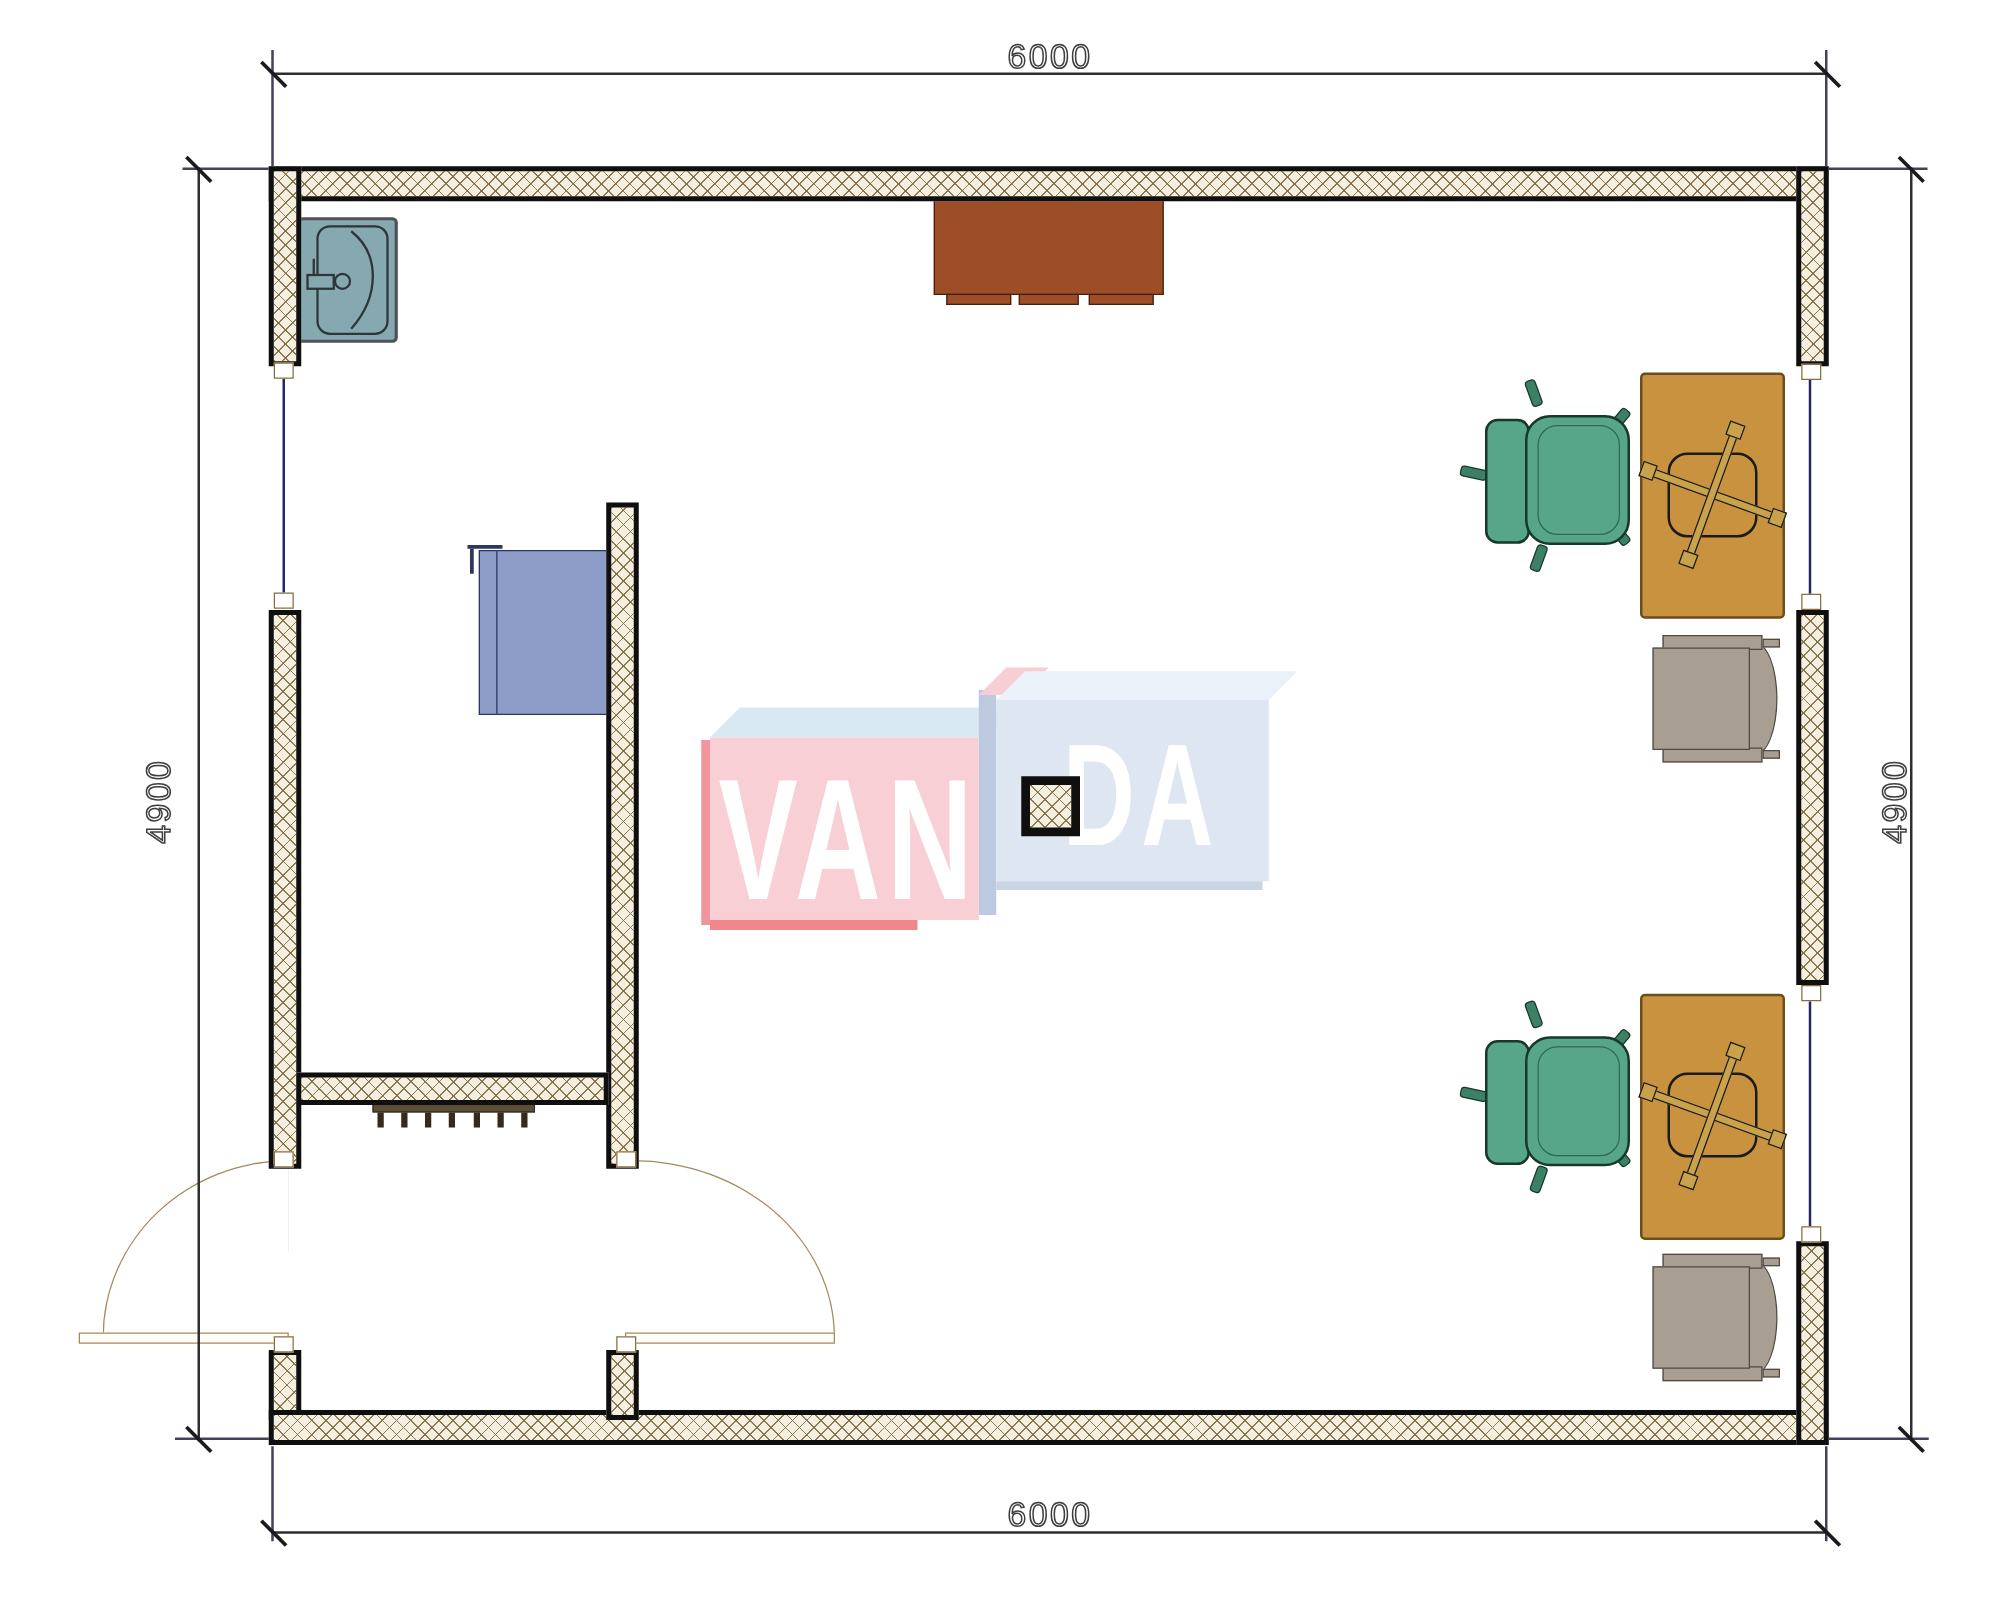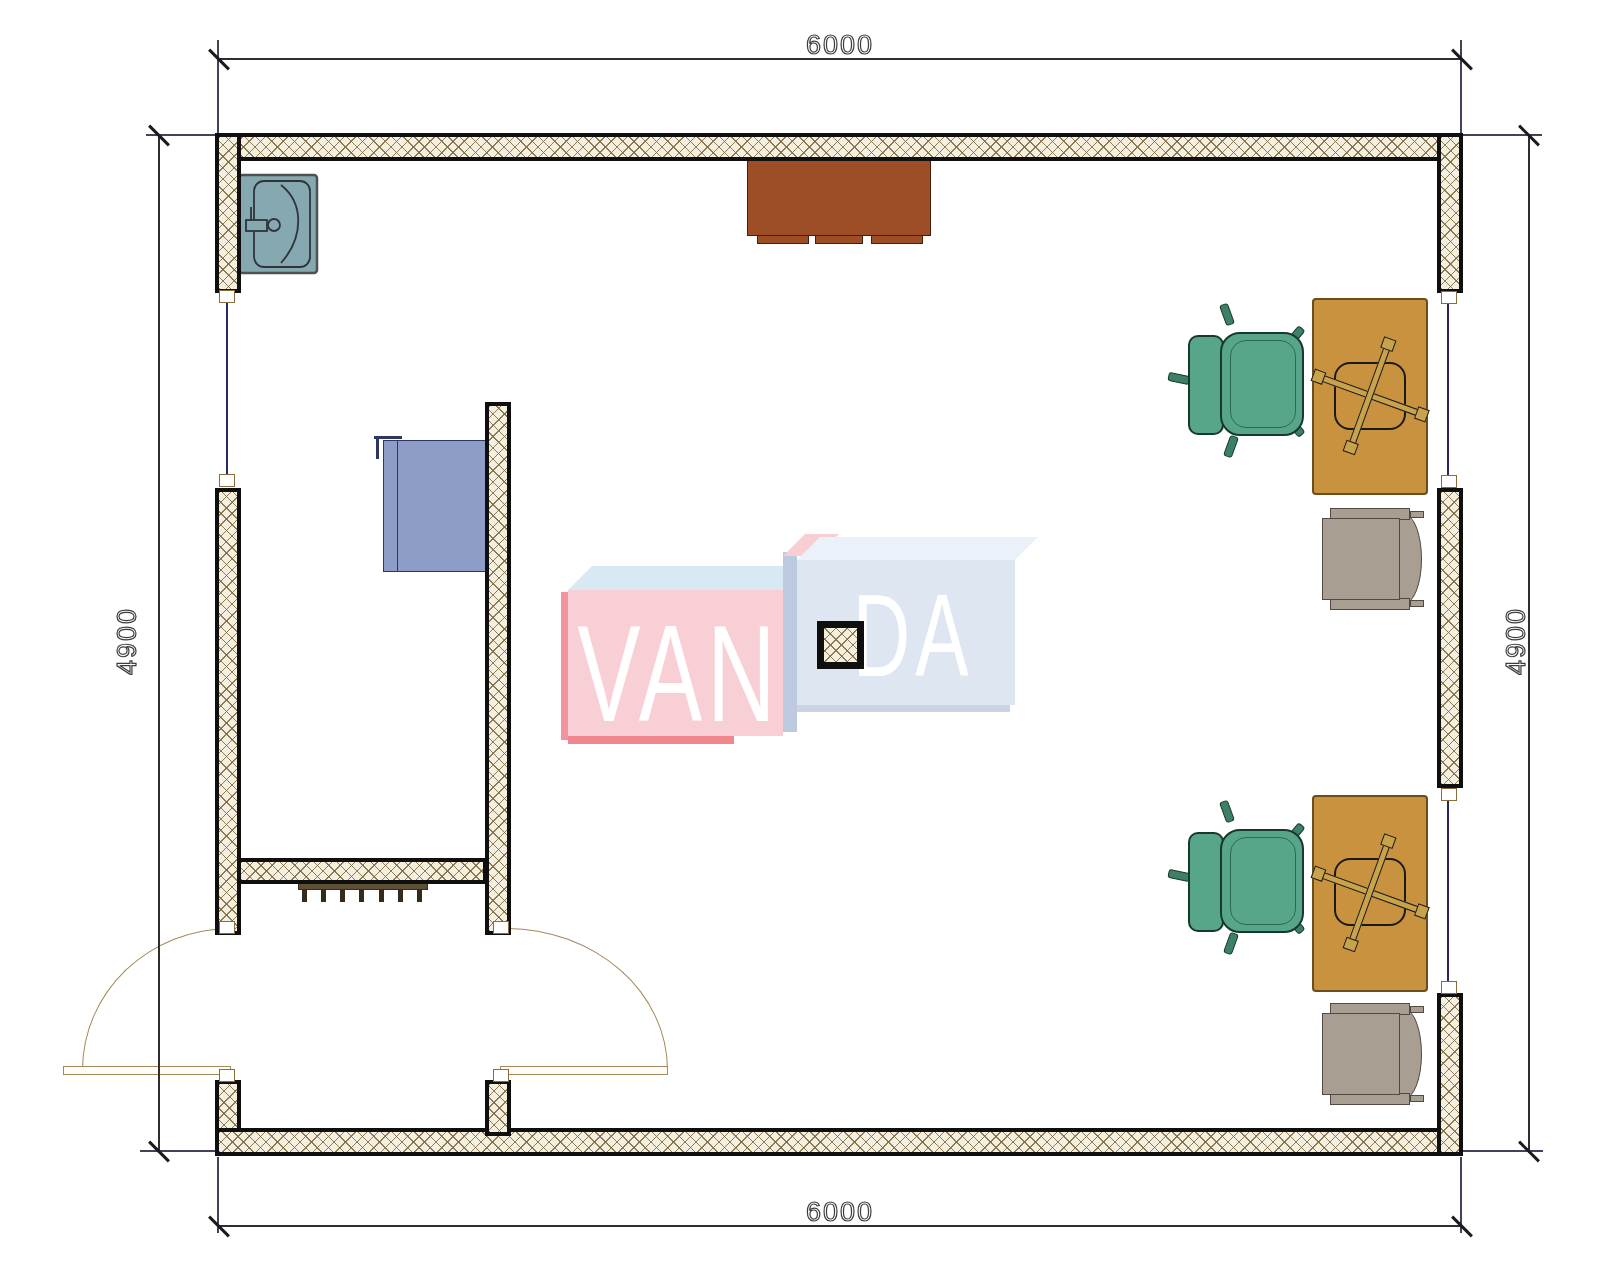--- a/index.html
+++ b/index.html
@@ -48,21 +48,21 @@
   .gr div{position:absolute;box-sizing:border-box;background:#a89e91;border:1.5px solid #504a42;}
   .gr-back{left:70px;top:9px;width:32px;height:90px;border-radius:0 18px 18px 0 / 0 46px 46px 0;}
   .gr-armT{left:10px;top:3px;width:80px;height:12px;}
   .gr-armB{left:10px;top:93px;width:80px;height:12px;}
   .gr-stkT{left:90px;top:6px;width:14px;height:7px;}
   .gr-stkB{left:90px;top:95px;width:14px;height:7px;}
   .gr-seat{left:2px;top:13px;width:78px;height:82px;}
   
   .wm{position:absolute;z-index:1;}
   .wm-text{position:absolute;z-index:1;display:flex;align-items:center;justify-content:center;
-           font-weight:400;color:#ffffff;letter-spacing:5px;}
+           font-weight:700;color:#ffffff;letter-spacing:5px;}
   .wm-text span{display:inline-block;transform:scaleY(1.45);}
   .skew{transform:skewX(-45deg);transform-origin:0 100%;}
   
   .sink{position:absolute;z-index:2;}
 </style>
 </head>
 <body>
 
 <div id="canvas">
 

